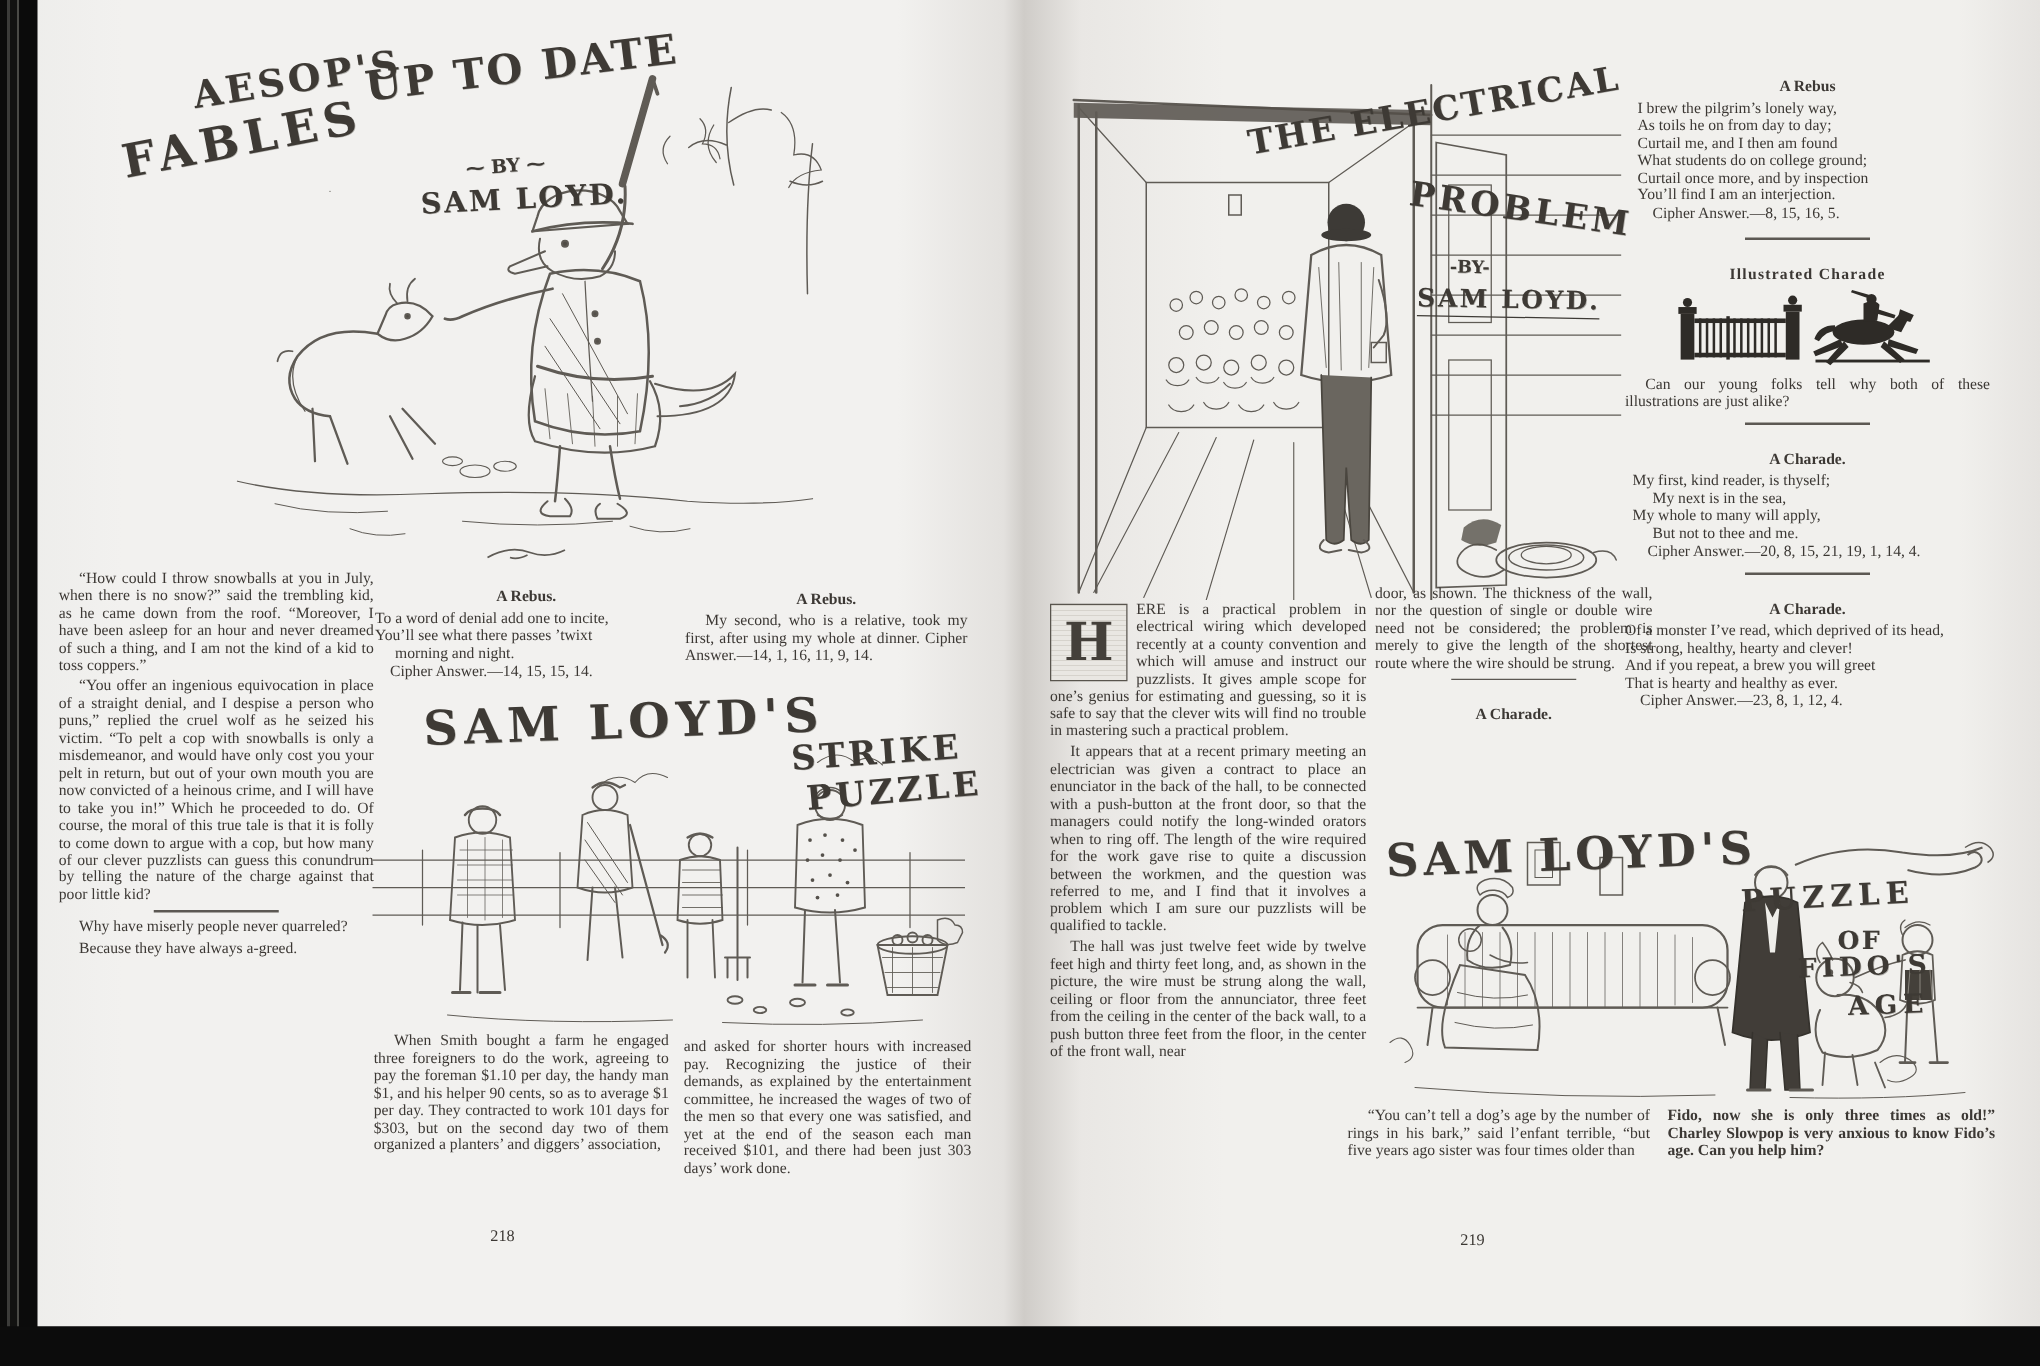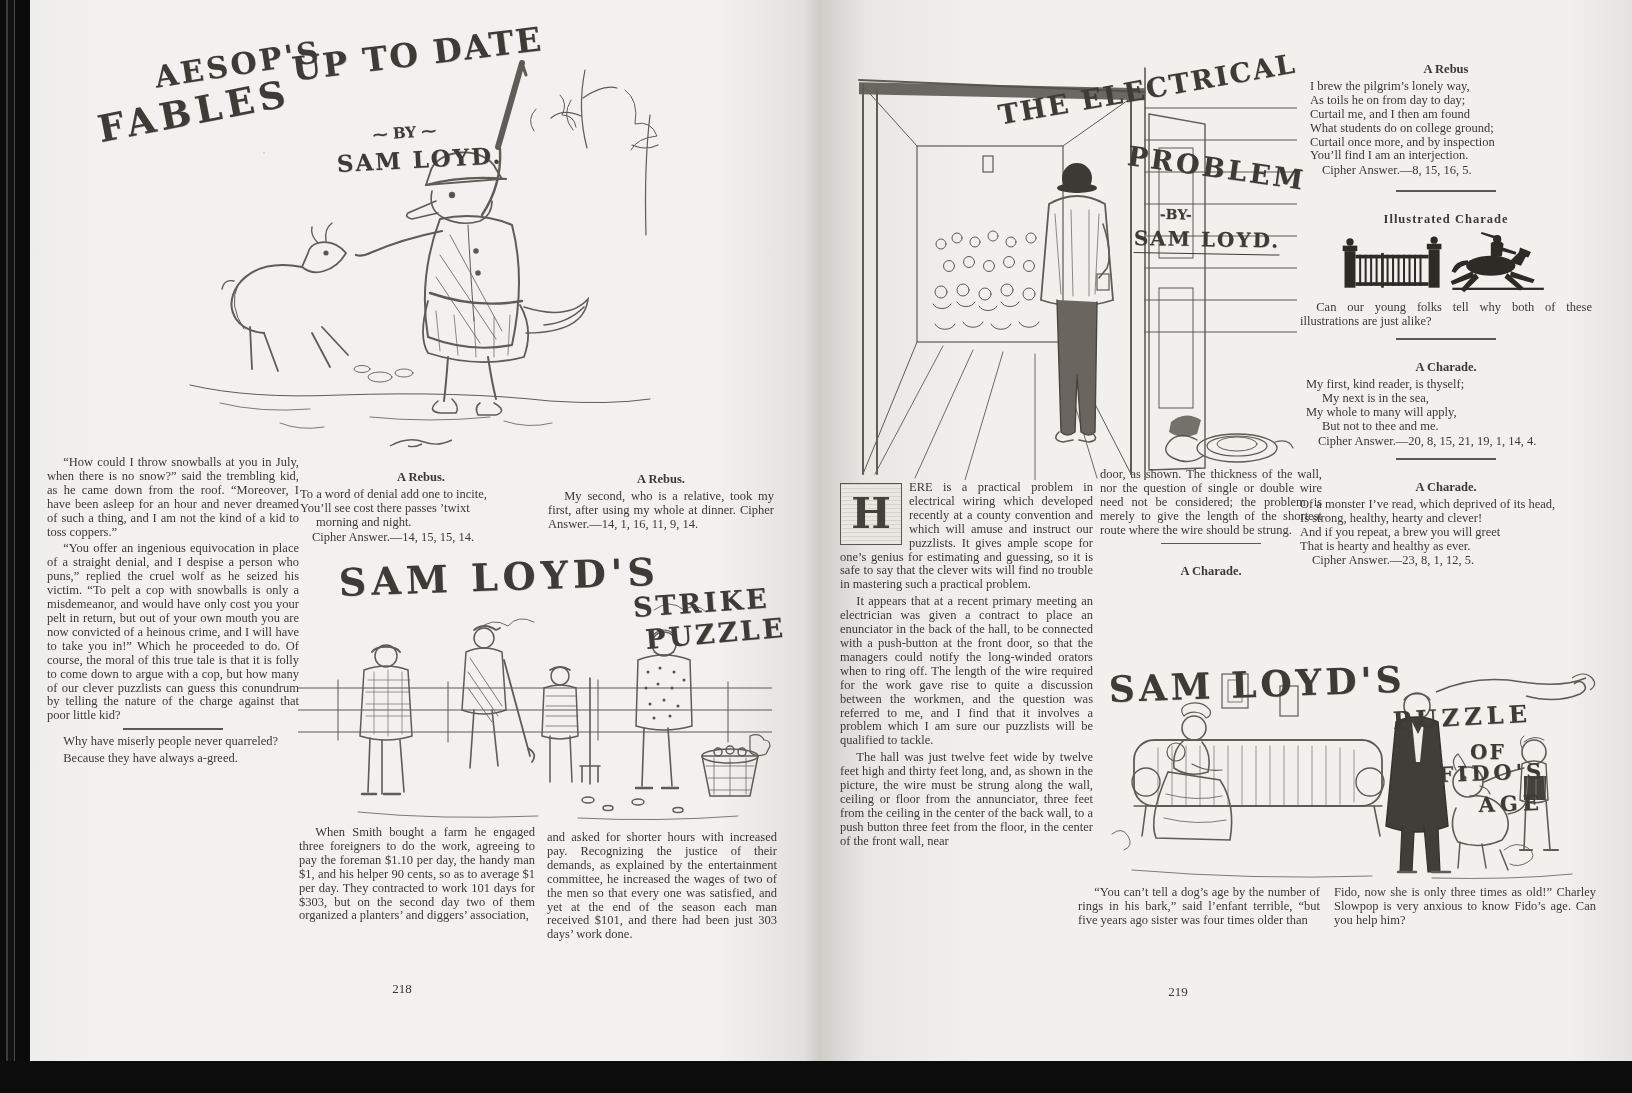--- a/index.html
+++ b/index.html
@@ -112,21 +112,21 @@
     <p>Because they have always a-greed.</p>
   </div>
 
   <div class="col" style="left:300px; top:436px; width:242px;">
     <svg width="70" height="14" viewBox="0 0 70 14" style="display:block; margin:0 auto;" fill="none" stroke="#5f5b55" stroke-width="1.4">
       <path d="M4,10 q18,-10 34,-4 q14,5 28,-2 m-30,4 q-8,4 -14,2"></path>
     </svg>
     <div class="heading">A Rebus.</div>
     <div class="poem">
       <div>To a word of denial add one to incite,</div>
-      <div>You’ll see cost there passes ’twixt</div>
+      <div>You’ll see what there passes ’twixt</div>
       <div class="in">morning and night.</div>
       <div class="cipher">Cipher Answer.—14, 15, 15, 14.</div>
     </div>
   </div>
 
   <div class="col" style="left:548px; top:452px; width:226px;">
     <div class="heading">A Rebus.</div>
     <p>My second, who is a relative, took my first, after using my whole at dinner.  Cipher Answer.—14, 1, 16, 11, 9, 14.</p>
   </div>
 
@@ -345,21 +345,21 @@
       <div class="in">But not to thee and me.</div>
       <div class="cipher">Cipher Answer.—20, 8, 15, 21, 19, 1, 14, 4.</div>
     </div>
     <div class="rule" style="margin-top:10px;"></div>
     <div class="heading">A Charade.</div>
     <div class="poem">
       <div class="hang">Of a monster I’ve read, which deprived of its head,</div>
       <div class="hang in">Is strong, healthy, hearty and clever!</div>
       <div class="hang">And if you repeat, a brew you will greet</div>
       <div class="hang in">That is hearty and healthy as ever.</div>
-      <div class="cipher in">Cipher Answer.—23, 8, 1, 12, 5.</div>
+      <div class="cipher in">Cipher Answer.—23, 8, 1, 12, 4.</div>
     </div>
   </div>
 
   <svg class="illo" style="left:1072px; top:664px;" width="528" height="222" viewBox="0 0 528 222" fill="none" stroke="#5f5b55" stroke-width="1.5" stroke-linecap="round">
 
     <rect x="150" y="10" width="26" height="34" stroke-width="1.2"></rect>
     <rect x="156" y="16" width="14" height="22" stroke-width="0.8"></rect>
     <rect x="208" y="22" width="18" height="30" stroke-width="1.2"></rect>
 
     <rect x="62" y="76" width="248" height="66" rx="20" stroke-width="1.8"></rect>
@@ -410,20 +410,20 @@
   <span class="display" style="left:1438px; top:762px; font-size:21px; letter-spacing:4px; transform:rotate(-2deg);">FIDO'S</span>
   <span class="display" style="left:1478px; top:792px; font-size:21px; letter-spacing:5px; transform:rotate(-2deg);">AGE</span>
   <svg class="illo" style="left:1432px; top:668px;" width="166" height="40" viewBox="0 0 166 40" fill="none" stroke="#5f5b55" stroke-width="1.6">
     <path d="M4,24 q40,-18 86,-10 q40,6 64,-4 m-60,18 q30,8 54,-2 q8,-4 4,-10 q-4,-5 -10,0"></path>
     <path d="M140,10 q12,-8 20,0 q6,7 -2,12" stroke-width="1.2"></path>
   </svg>
 
   <div class="col" style="left:1078px; top:886px; width:242px;">
     <p class="noindent" style="text-indent:1.3em;">“You can’t tell a dog’s age by the number of rings in his bark,” said l’enfant terrible, “but five years ago sister was four times older than</p>
   </div>
-  <div class="col" style="left:1334px; top:886px; width:262px;">
+  <div class="col" style="left:1334px; top:886px; width:262px;font-weight:bold;">
     <p class="noindent">Fido, now she is only three times as old!”  Charley Slowpop is very anxious to know Fido’s age.  Can you help him?</p>
   </div>
 
   <div class="pagenum" style="left:1138px; top:954px;margin-top:30px;">219</div>
 
   <div class="edge-bottom"></div>
 </div>
 
 </body></html>

